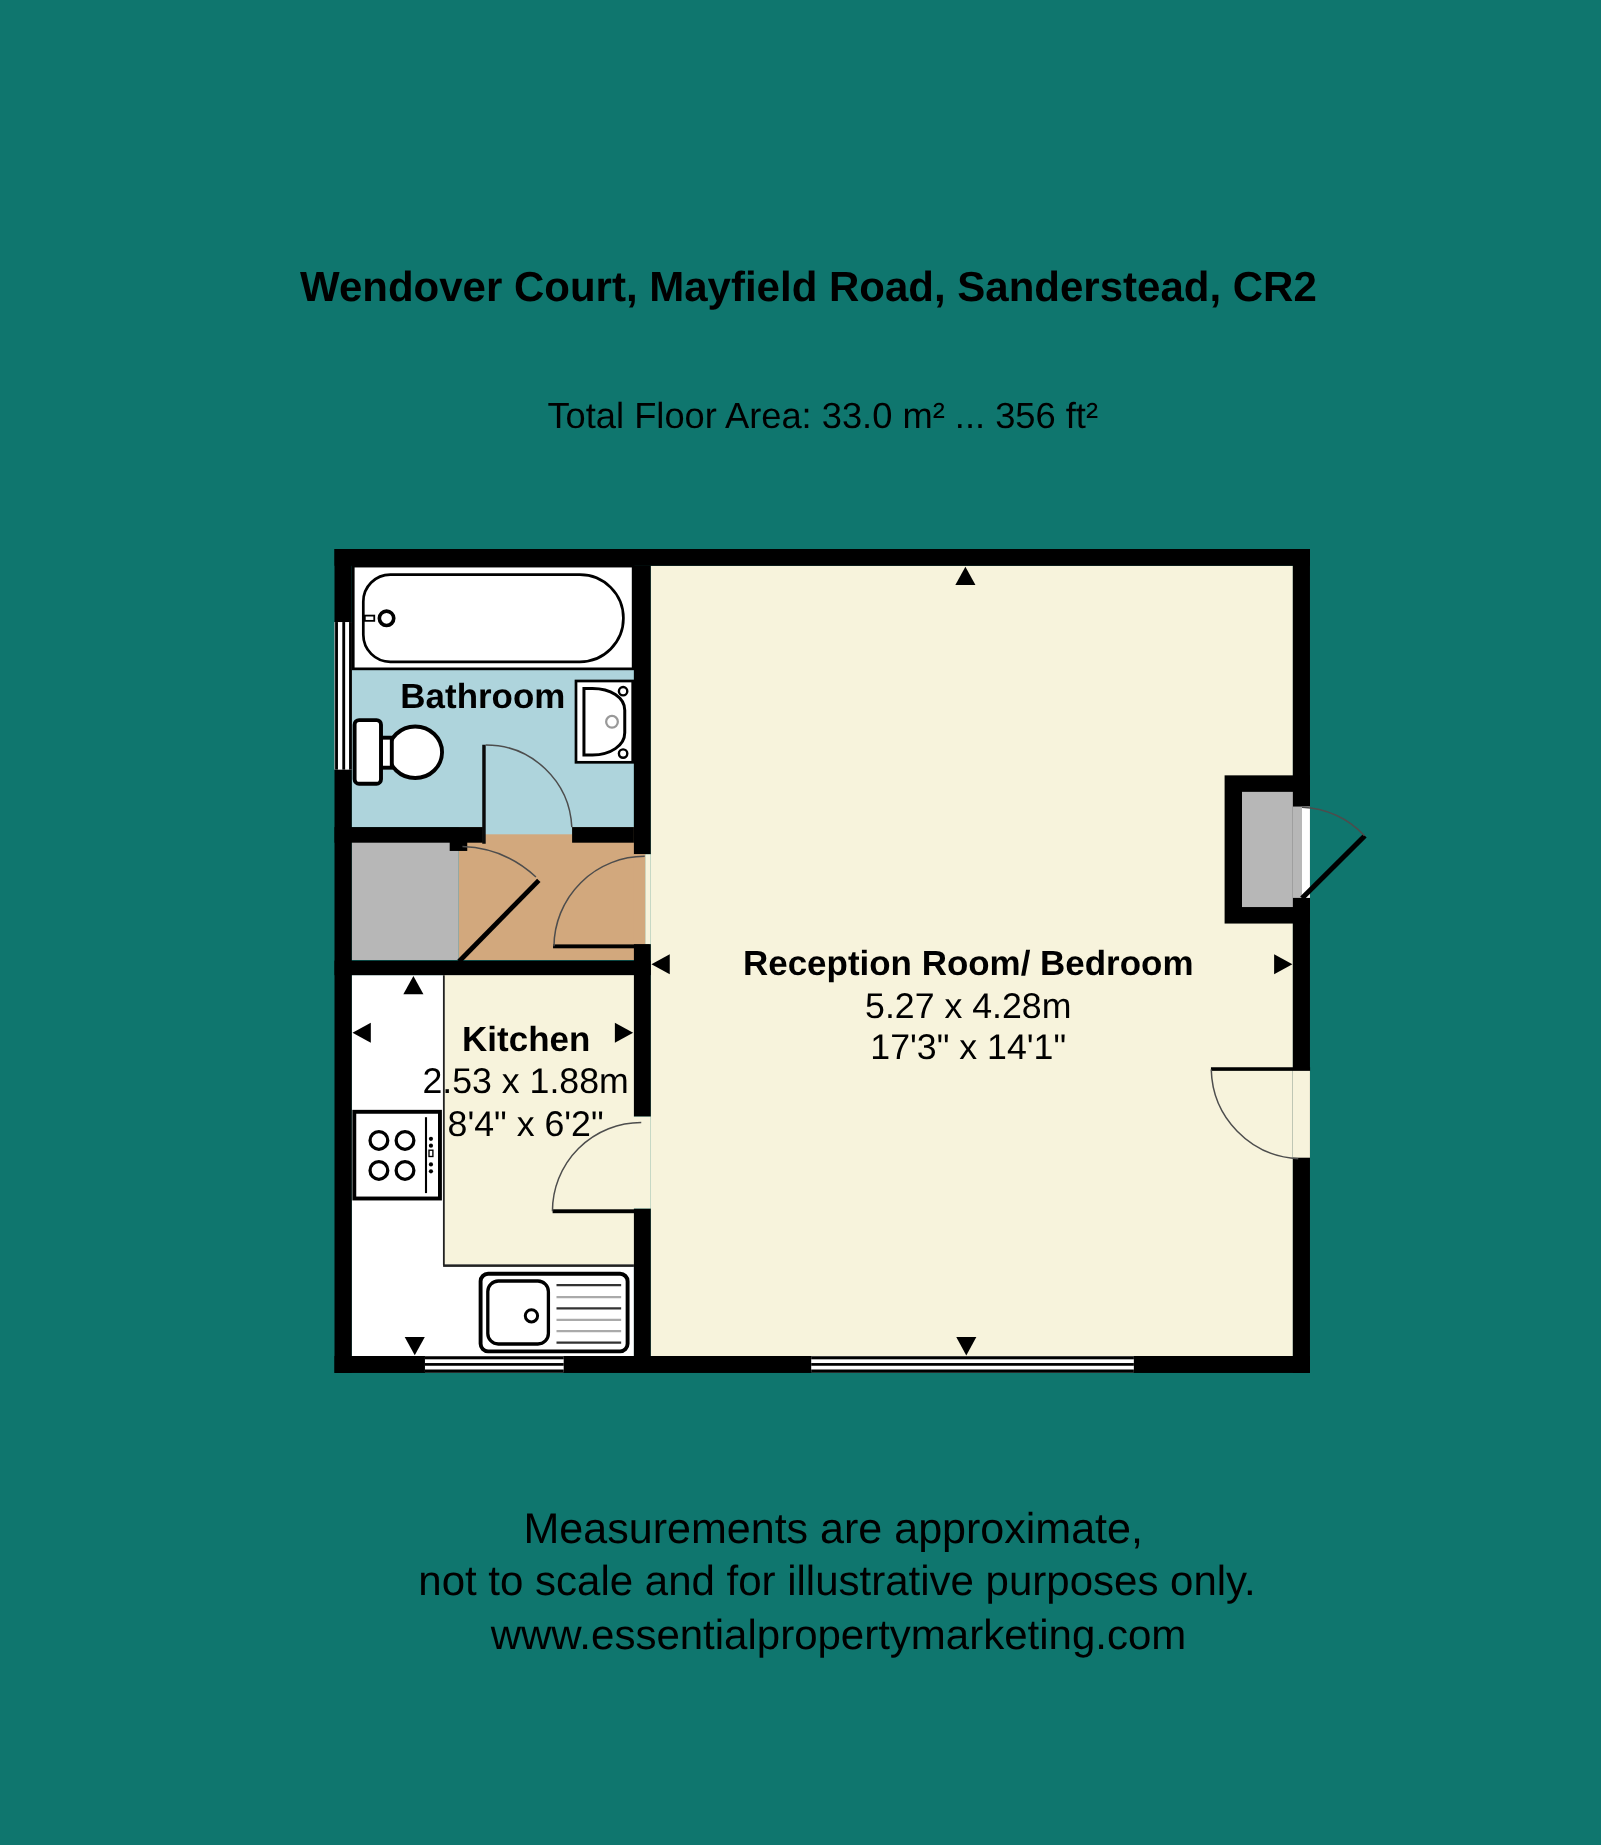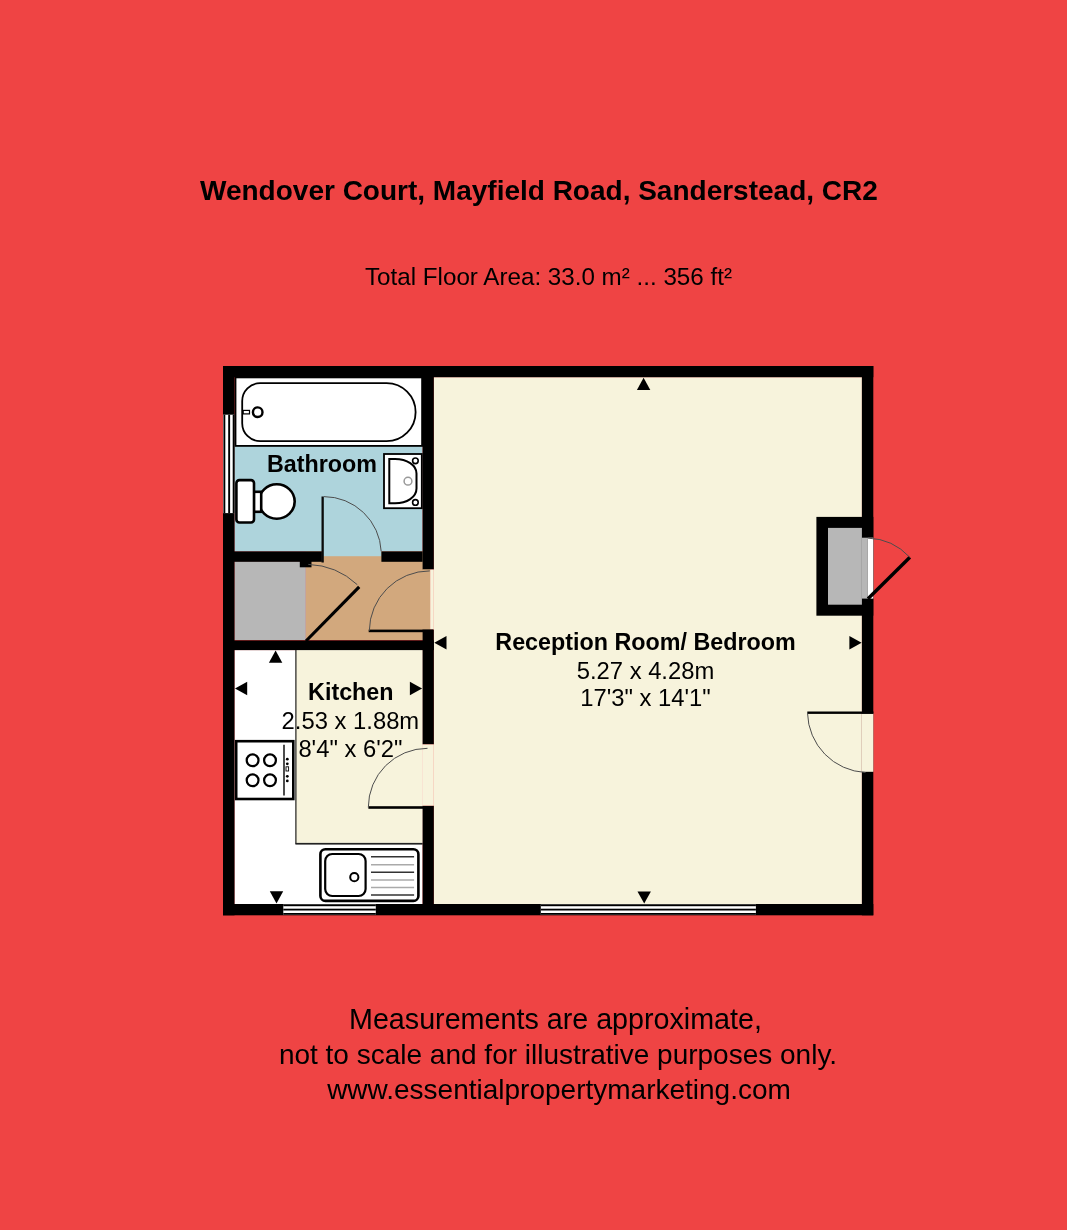--- a/index.html
+++ b/index.html
@@ -1,16 +1,16 @@
 <!DOCTYPE html>
 <html><head>
 <meta charset="utf-8">
 <style>
   html,body{margin:0;padding:0;background:#ffffff;}
-  #page{position:relative;width:1067px;height:1230px;background:#ef4444;overflow:hidden;}
+  #page{position:relative;width:1067px;height:1230px;background:#0f766e;overflow:hidden;}
   svg{position:absolute;left:0;top:0;}
   text{font-family:"Liberation Sans",sans-serif;fill:#000000;}
 </style>
 </head>
 <body>
 <div id="page">
 <svg width="1067" height="1230" viewBox="0 0 1067 1230">
 
 <text x="200" y="200.4" font-size="28" font-weight="bold">Wendover Court, Mayfield Road, Sanderstead, CR2</text>
 

